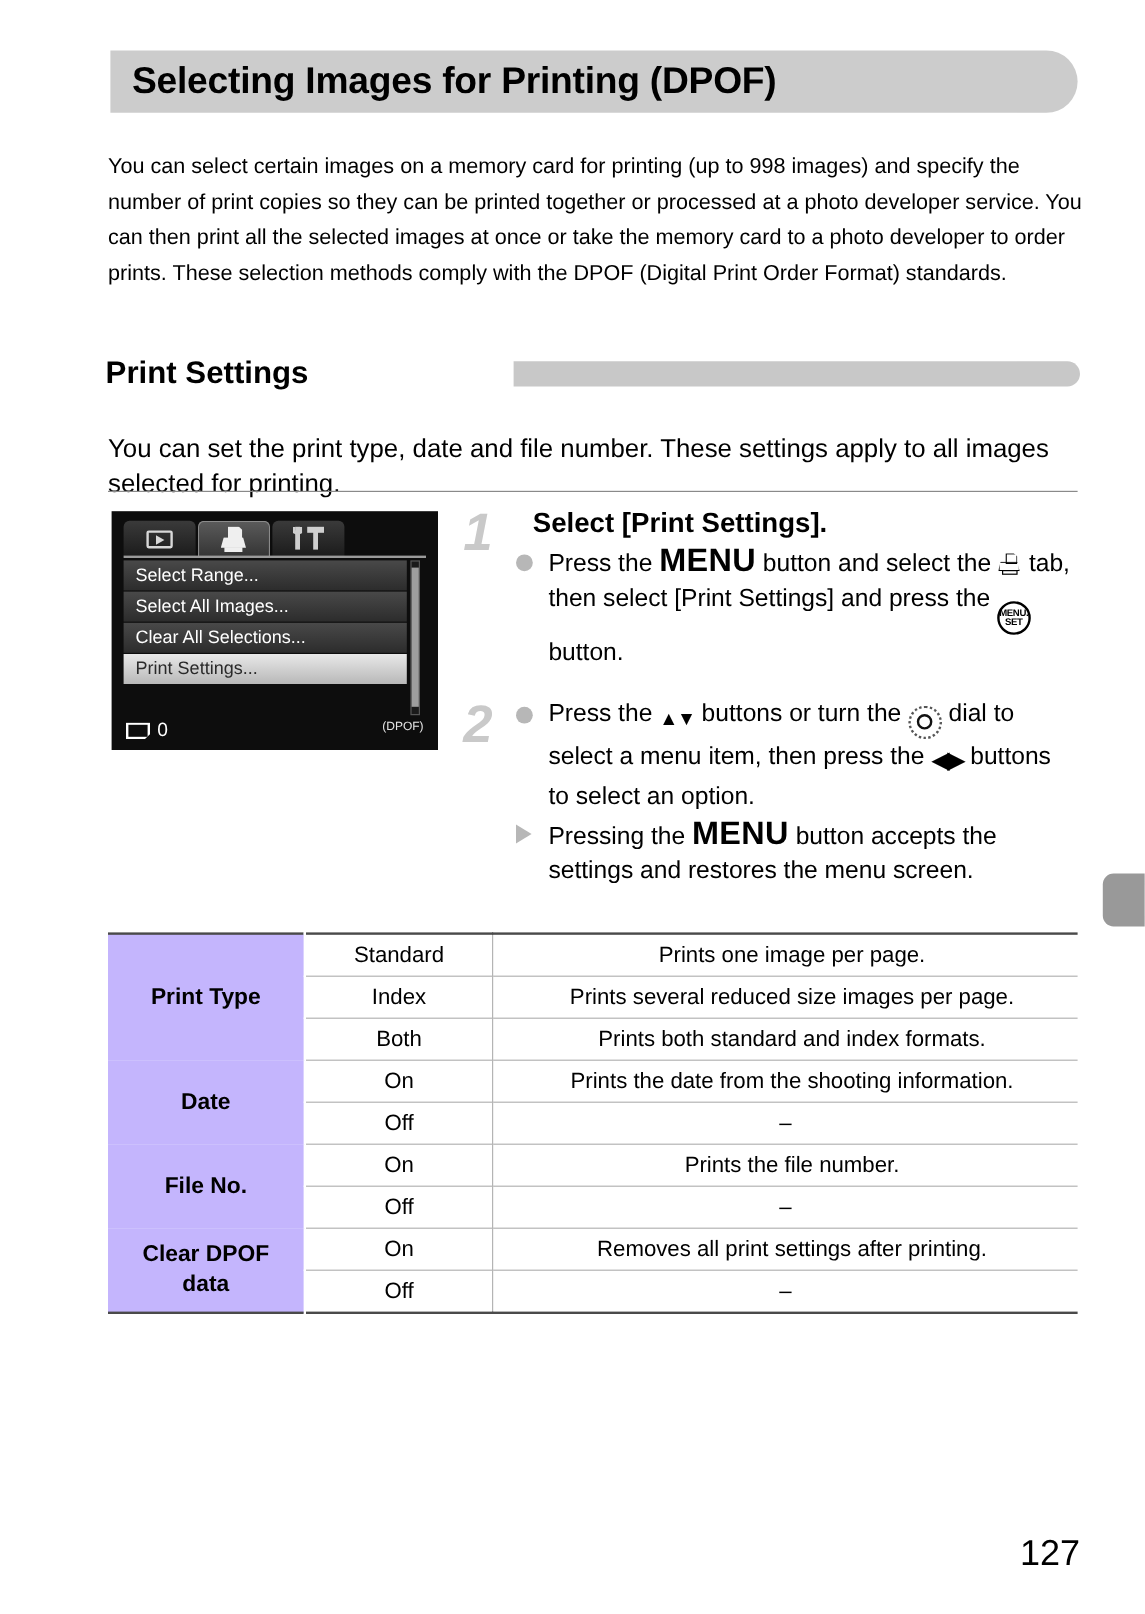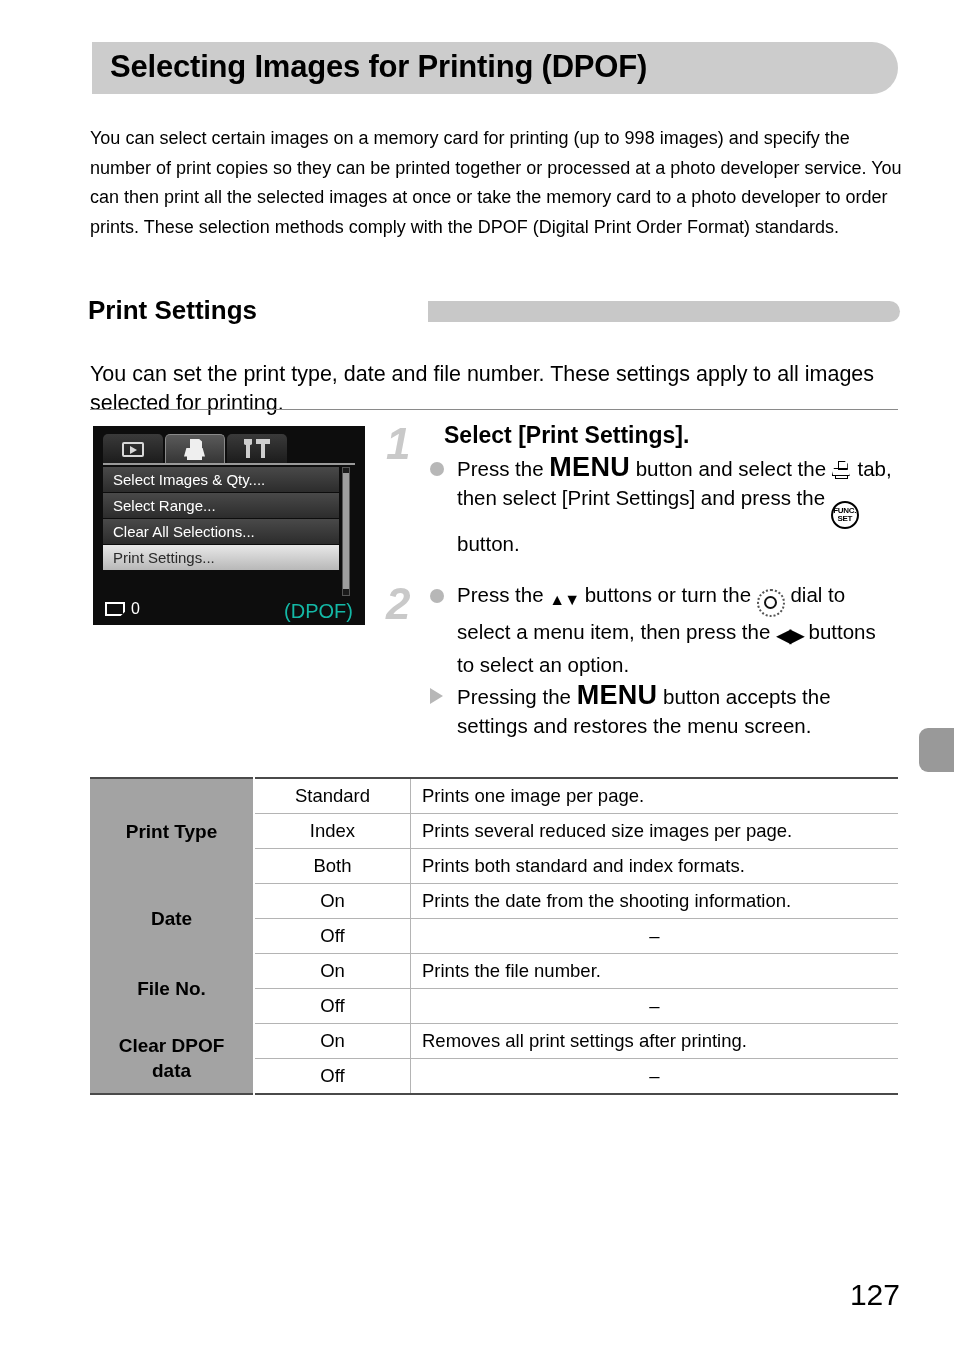--- a/index.html
+++ b/index.html
@@ -236,21 +236,21 @@
     color: #ffffff; font-size: 16px;
   }
   .icon-card {
     width: 20px; height: 14px;
     border: 2px solid #ffffff;
     box-sizing: border-box;
     clip-path: polygon(0 0, 100% 0, 100% 70%, 78% 100%, 0 100%);
   }
   .lcd-status .right {
     position: absolute; right: 0; top: 0;
-    color: #14b8a6; font-size: 20px;
+    color: #e5e5e5; font-size: 10px;
   }
 
   
   .steps { position: absolute; left: 386px; top: 420px; width: 512px; }
   .step { position: relative; margin-bottom: 16px; }
   .step-num {
     position: absolute;
     left: 0; top: 2px;
     width: 38px;
     font-size: 44px;
@@ -365,25 +365,26 @@
     border-collapse: collapse;
     border-top: 2px solid #4a4a4a;
     border-bottom: 2px solid #4a4a4a;
     font-size: 18.5px;
   }
   .tbl td {
     border-bottom: 1px solid #b4b4b4;
     padding: 0;
     height: 34px;
     vertical-align: middle;
+    text-align: center;
   }
   .tbl tr:last-child td { border-bottom: none; }
   .tbl td.cat {
     width: 163px;
-    background: #a3a3a3;
+    background: #c4b5fd;
     text-align: center;
     font-weight: bold;
     border-bottom: none;
     border-right: 2px solid #ffffff;
     font-size: 19px;
     line-height: 25px;
   }
   .tbl td.opt {
     width: 155px;
     text-align: center;
@@ -440,22 +441,22 @@
       <span class="icon-tools">
         <span class="wrench"></span>
           <span class="hammer-h"></span>
           <span class="hammer-s"></span>
       </span>
     </div>
   </div>
   <div class="lcd-tabstrip"></div>
 
   <div class="lcd-menu">
-    <div class="lcd-item">Select Images &amp; Qty....</div>
     <div class="lcd-item">Select Range...</div>
+    <div class="lcd-item">Select All Images...</div>
     <div class="lcd-item">Clear All Selections...</div>
     <div class="lcd-item selected">Print Settings...</div>
   </div>
   <div class="lcd-scroll-track"></div>
   <div class="lcd-scroll-thumb"></div>
 
   <div class="lcd-status">
     <div class="left">
       <span class="icon-card"></span>
       <span>0</span>
@@ -466,21 +467,21 @@
 
 <div class="steps">
 
   <div class="step">
     <div class="step-num">1</div>
     <div class="step-title">Select [Print Settings].</div>
     <div class="bullets">
       <div class="bullet-row">
         <span class="dot"></span>
         <span>Press the </span><span class="menu-word">MENU</span><span> button and select the </span><span class="ic ic-print-sm"><span class="p"></span><span class="b"></span><span class="t"></span></span><span> tab, then select [Print Settings] and press the </span><span class="ic ic-func">
-            <span>FUNC.</span>
+            <span>MENU.</span>
             <span>SET</span>
           </span><span> button.</span>
       </div>
     </div>
   </div>
 
   <div class="step" style="margin-top:22px;">
     <div class="step-num">2</div>
     <div class="bullets">
       <div class="bullet-row">

